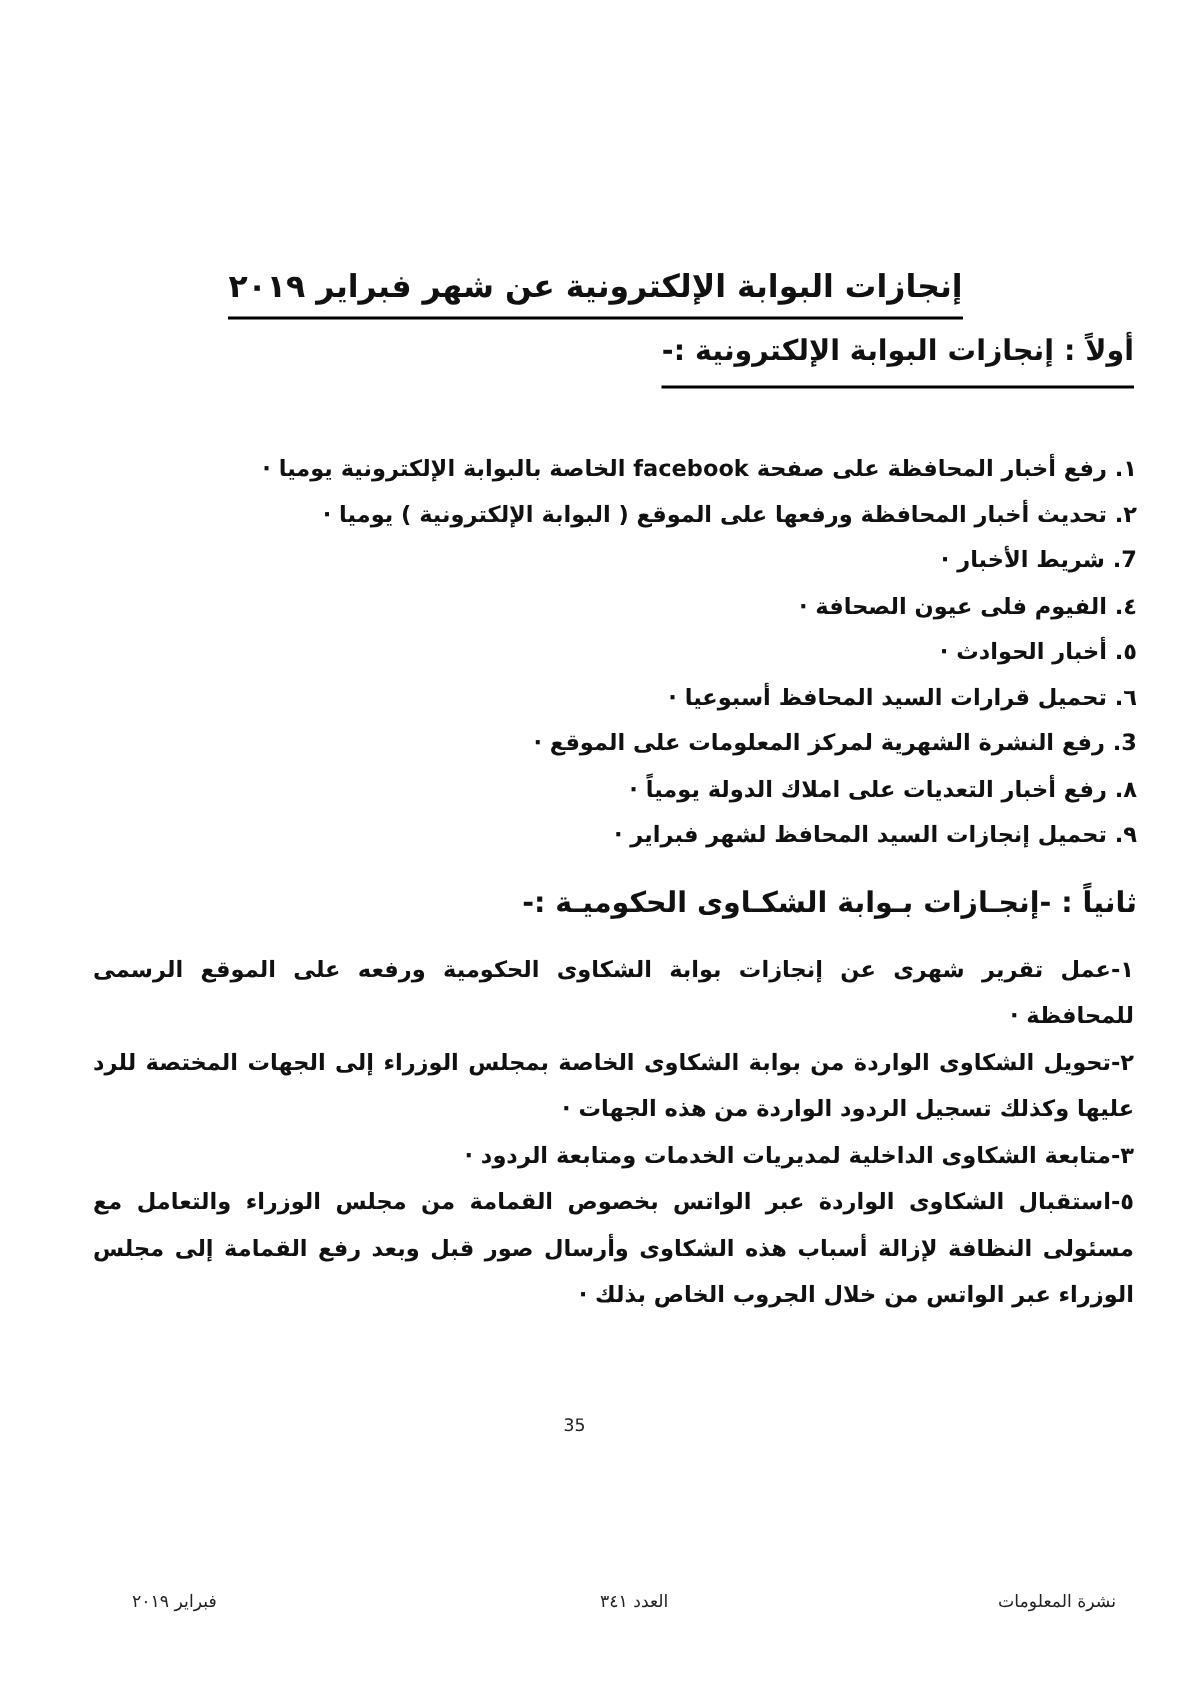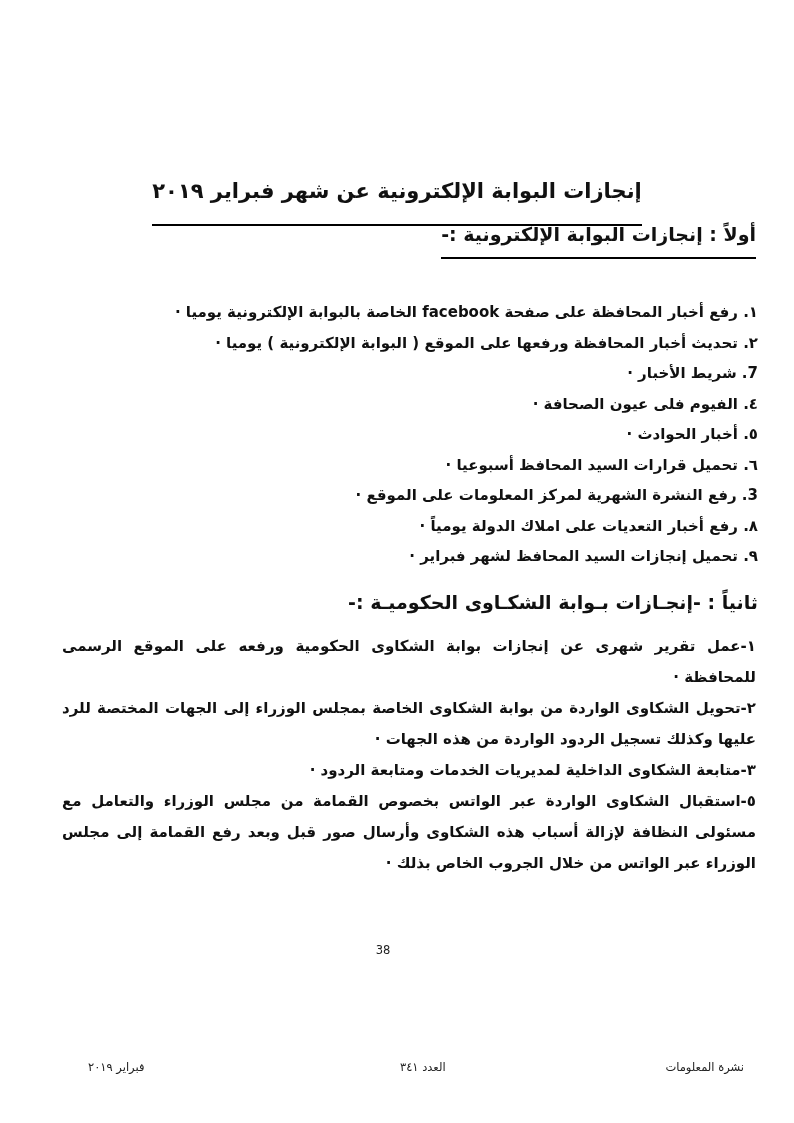--- a/index.html
+++ b/index.html
@@ -5,21 +5,21 @@
   html,body{margin:0;padding:0;background:#fff;}
   .page{
     position:relative;width:794px;height:1123px;background:#ffffff;
     font-family:"DejaVu Sans",sans-serif;color:#111;overflow:hidden;
     direction:rtl;
   }
   .title{
     position:absolute;top:179px;left:0;right:0;text-align:center;
     font-size:21px;font-weight:bold;letter-spacing:0;
   }
-  .title .underline{border-bottom:2.5px solid #000;padding-bottom:21px;}
+  .title .underline{border-bottom:2.5px solid #000;padding-bottom:8px;}
   .heading1{
     position:absolute;top:223px;right:38px;
     font-size:19px;font-weight:bold;
   }
   .heading1 .underline{border-bottom:2px solid #000;padding-bottom:12px;}
   .list1{
     position:absolute;top:297px;right:36px;left:36px;
     font-size:15px;font-weight:bold;line-height:30.5px;text-align:right;
   }
   .heading2{
@@ -70,21 +70,21 @@
 
   <div class="heading2">ثانياً : -إنجـازات بـوابة الشكـاوى الحكوميـة :-</div>
 
   <div class="list2">
     <p>١-عمل تقرير شهرى عن إنجازات بوابة الشكاوى الحكومية ورفعه على الموقع الرسمى للمحافظة ·</p>
     <p>٢-تحويل الشكاوى الواردة من بوابة الشكاوى الخاصة بمجلس الوزراء إلى الجهات المختصة للرد عليها وكذلك تسجيل الردود الواردة من هذه الجهات ·</p>
     <p>٣-متابعة الشكاوى الداخلية لمديريات الخدمات ومتابعة الردود ·</p>
     <p>٥-استقبال الشكاوى الواردة عبر الواتس بخصوص القمامة من مجلس الوزراء والتعامل مع مسئولى النظافة لإزالة أسباب هذه الشكاوى وأرسال صور قبل وبعد رفع القمامة إلى مجلس الوزراء عبر الواتس من خلال الجروب الخاص بذلك ·</p>
   </div>
 
-  <div class="page-number">38</div>
+  <div class="page-number">35</div>
 
   <div class="footer">
     <span class="f-right">نشرة المعلومات</span>
     <span class="f-center">العدد ٣٤١</span>
     <span class="f-left">فبراير ٢٠١٩</span>
   </div>
 
 </div>
 
 </body></html>

